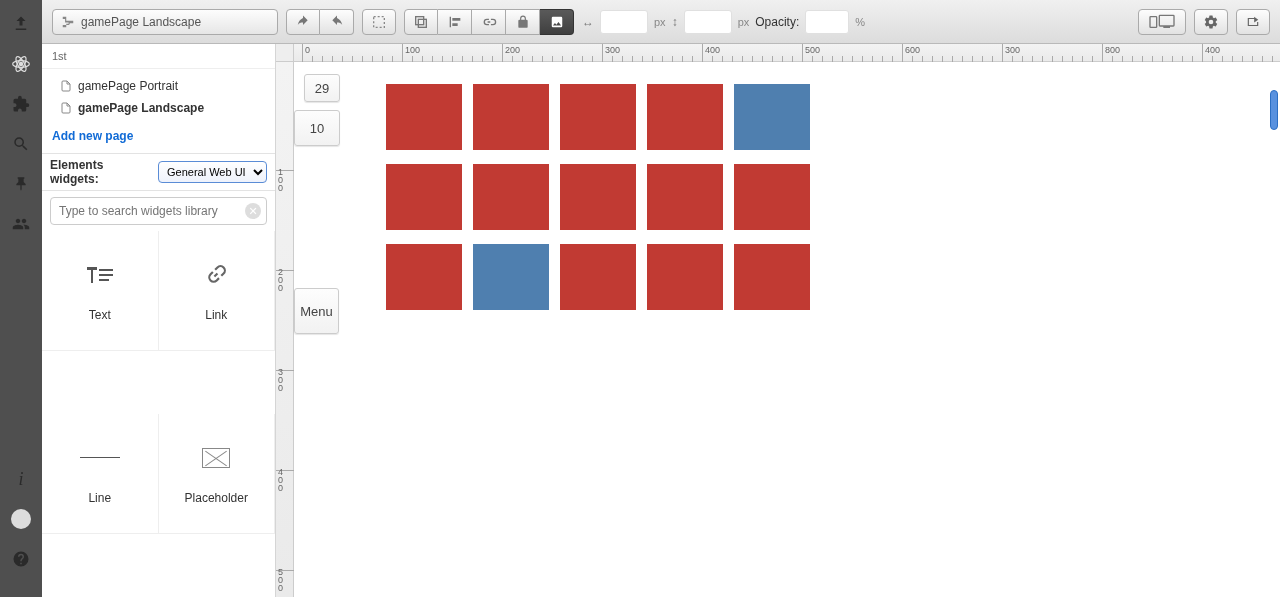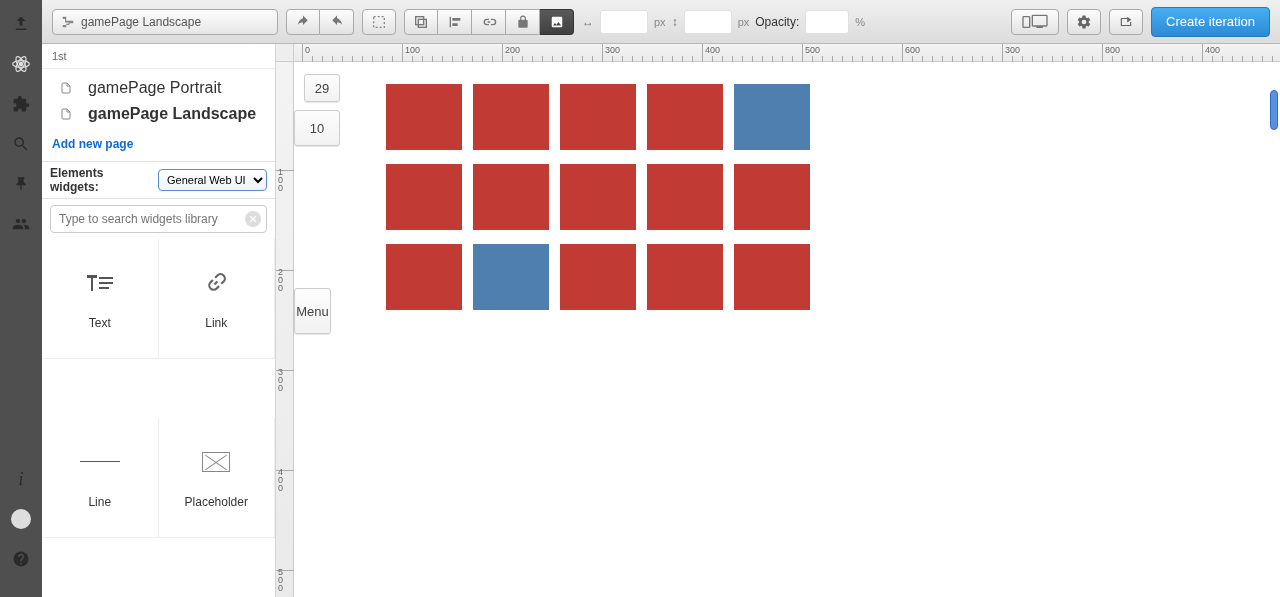--- a/index.html
+++ b/index.html
@@ -62,21 +62,21 @@
 
 
 .content { flex:1; display: flex; overflow: hidden; }
 
 .sidebar {
   width: 234px; border-right: 1px solid #d5d5d5; display: flex; flex-direction: column;
   background: #fff;
 }
 .proj-name { padding: 6px 10px; color:#666; font-size:11px; border-bottom:1px solid #eee;}
 .pages { padding: 6px 0; }
-.page-item { display:flex; align-items:center; gap:16px; padding: 4px 18px; cursor:pointer; font-size:16px; color:#333;}
+.page-item { display:flex; align-items:center; gap:6px; padding: 4px 18px; cursor:pointer; font-size:12px; color:#333;}
 .page-item.bold { font-weight: bold; }
 .add-link { padding: 4px 10px 10px; font-size:12px; color:#116bd6; cursor:pointer; font-weight:bold;}
 .lib-row { display:flex; align-items:center; gap:6px; padding: 4px 8px; border-top:1px solid #e3e3e3; border-bottom:1px solid #e3e3e3;}
 .lib-row label { font-size:12px; font-weight:bold;}
 .lib-select {
   flex:1; height:22px; border:1px solid #5a8cd6; border-radius:4px; font-size:11px;
   background: linear-gradient(#fff,#eef2fb); padding: 0 4px;
 }
 .search-wrap { position:relative; padding: 6px 8px; }
 .search-wrap input {
@@ -253,23 +253,20 @@
         </div>
       <div class="tbtn single">
           <svg width="16" height="16" viewBox="0 0 24 24" fill="#666">
             <path d="M19.14 12.94a7.14 7.14 0 0 0 .05-.94 7.14 7.14 0 0 0-.05-.94l2.03-1.58a.5.5 0 0 0 .12-.64l-1.92-3.32a.5.5 0 0 0-.6-.22l-2.39.96a7.03 7.03 0 0 0-1.62-.94l-.36-2.54a.5.5 0 0 0-.5-.42h-3.84a.5.5 0 0 0-.5.42l-.36 2.54c-.58.24-1.12.55-1.62.94l-2.39-.96a.5.5 0 0 0-.6.22L2.66 8.84a.5.5 0 0 0 .12.64l2.03 1.58c-.3.3-.5.62-.5.94s.2.64.5.94l-2.03 1.58a.5.5 0 0 0-.12.64l1.92 3.32c.13.22.39.31.6.22l2.39-.96c.5.39 1.04.7 1.62.94l.36 2.54c.4.24.25.42.5.42h3.84c.25 0 .46-.18.5-.42l.36-2.54c.58-.24 1.12-.55 1.62-.94l2.39.96c.22.09.47 0 .6-.22l1.92-3.32a.5.5 0 0 0-.12-.64l-2.03-1.58zM12 15.5A3.5 3.5 0 1 1 12 8.5a3.5 3.5 0 0 1 0 7z"></path>
           </svg>
         </div>
       <div class="tbtn single">
           <svg width="16" height="14" viewBox="0 0 24 24" fill="#666">
             <path d="M14 3v4H5v10h14v-5h2v7H3V5h11V3l7 5-7 5V9z"></path>
           </svg>
-        </div>
-      <div class="primary-btn">
-          <span>Create iteration</span>
         </div>
     </div>
 
     <div class="content">
 
       <div class="sidebar">
         <div class="proj-name">1st</div>
         <div class="pages" id="pages">
             <div class="page-item">
               <svg width="12" height="14" viewBox="0 0 24 24" fill="none" stroke="#888" stroke-width="2">
@@ -454,21 +451,21 @@
             <div class="tick" style="top: 508px;"></div>
             <div class="tlbl" style="top: 510px; line-height: 8px;">5<br>0<br>0</div>
           </div>
         <div class="canvas" id="canvas">
           <div class="c-chip" style="left:10px;top:12px;width:36px;height:28px">
               <span>29</span>
             </div>
           <div class="c-chip" style="left:0px;top:48px;width:46px;height:36px">
               <span>10</span>
             </div>
-          <div class="c-chip" style="left:0px;top:226px;width:37px;height:46px">
+          <div class="c-chip" style="left:0px;top:226px;width:45px;height:46px">
               <span>Menu</span>
             </div>
           <div class="scroll-thumb"></div>
         <div class="tile red" style="left: 92px; top: 22px;"></div>
             <div class="tile red" style="left: 179px; top: 22px;"></div>
             <div class="tile red" style="left: 266px; top: 22px;"></div>
             <div class="tile red" style="left: 353px; top: 22px;"></div>
             <div class="tile blue" style="left: 440px; top: 22px;"></div>
             <div class="tile red" style="left: 92px; top: 102px;"></div>
             <div class="tile red" style="left: 179px; top: 102px;"></div>

